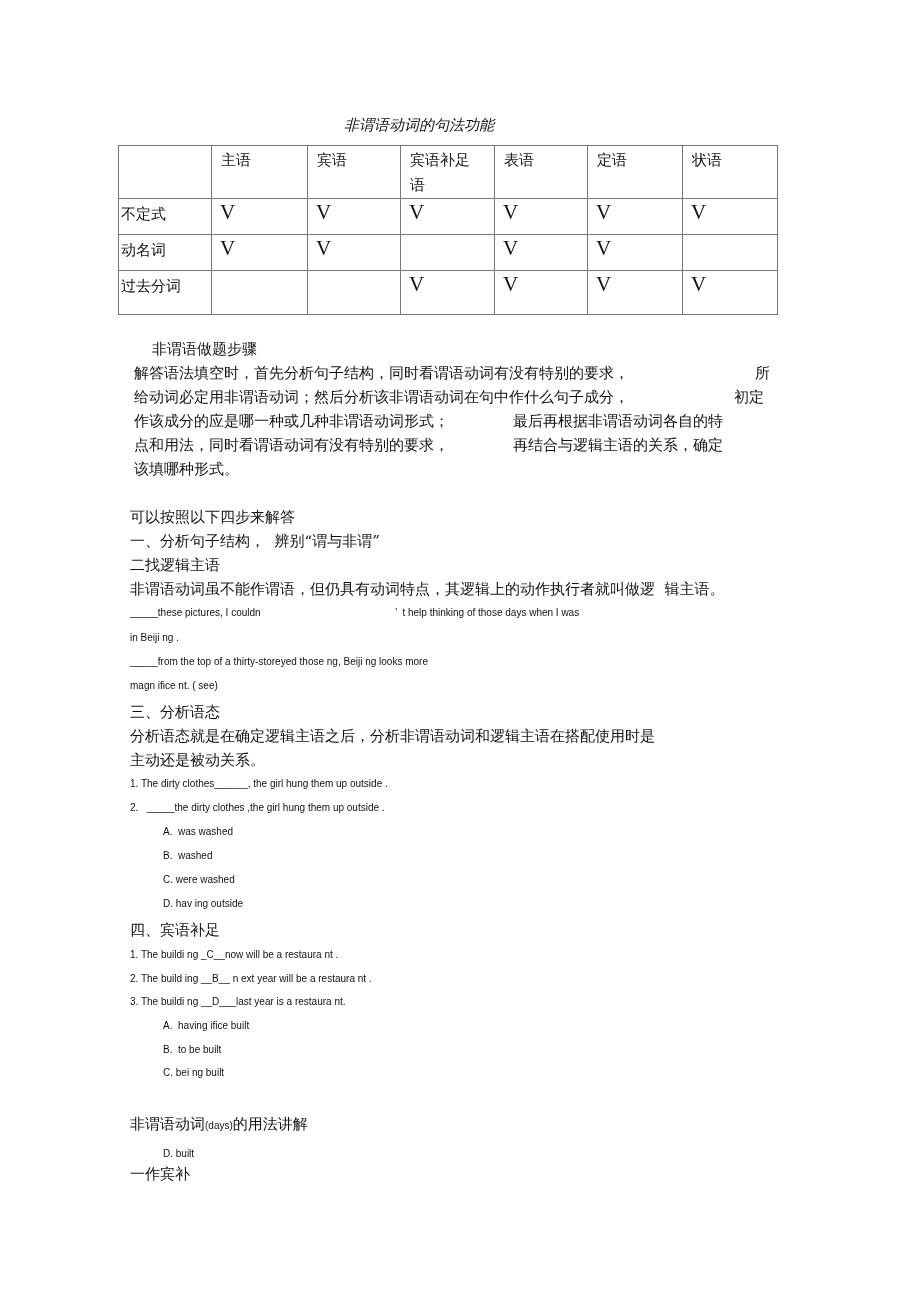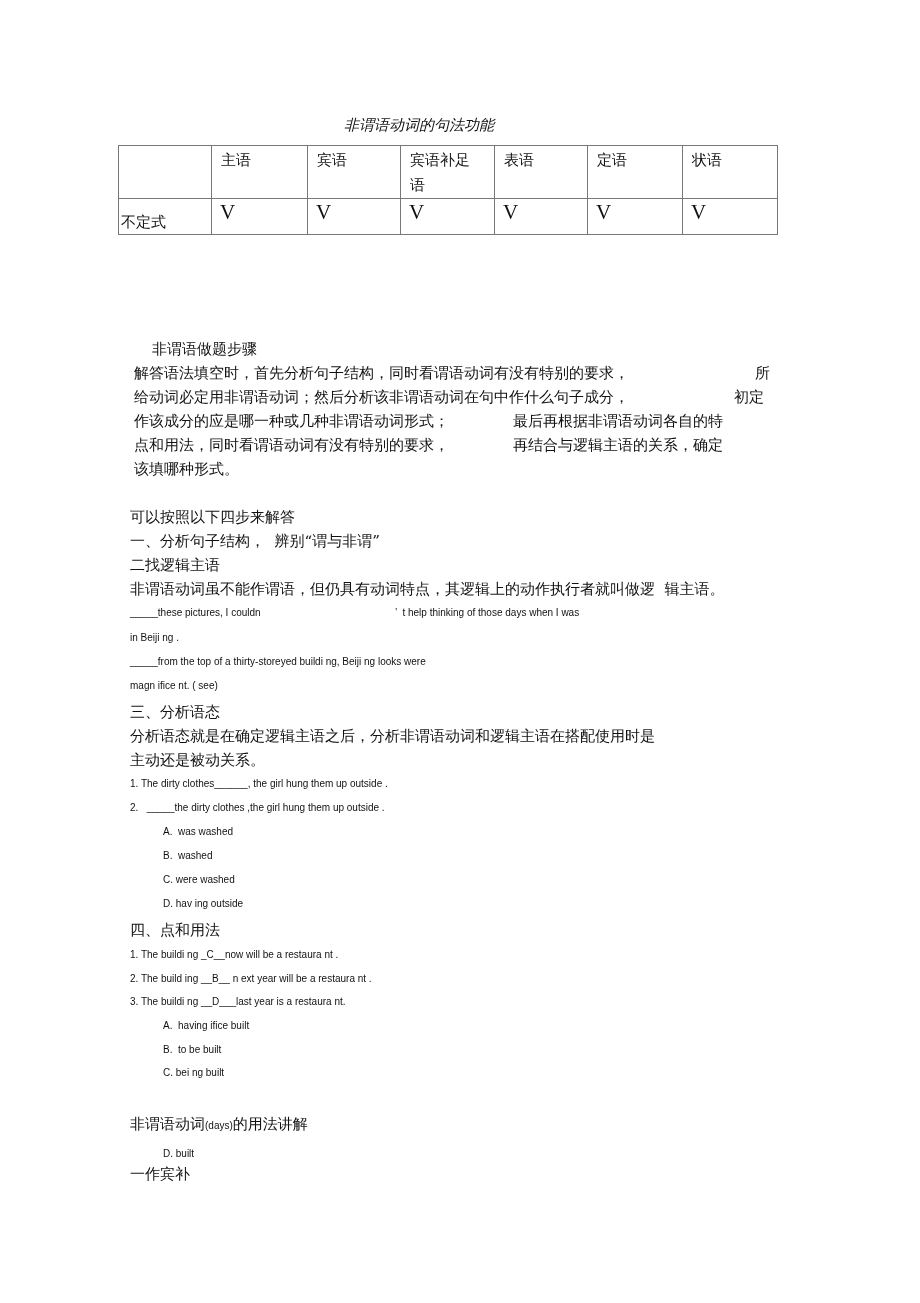--- a/index.html
+++ b/index.html
@@ -4,21 +4,21 @@
 <style>
   html, body { margin:0; padding:0; background:#ffffff; }
   body { width:920px; height:1303px; position:relative; overflow:hidden; color:#111; }
   .cn { font-family:"DejaVu Serif","Liberation Serif",serif; font-size:15px; }
   .en { font-family:Liberation Sans, sans-serif; font-size:10px; }
   .abs { position:absolute; white-space:pre;font-style:italic; }
   #table-title { left:344px; top:116px; }
   table { position:absolute; left:118px; top:137px; border-collapse:collapse; table-layout:fixed;margin-top:8px; }
   td { border:1px solid #777; vertical-align:top; padding:0 0 0 2px; box-sizing:border-box; }
   td.h { padding-left:9px; padding-top:2px; line-height:25px; }
-  td.rl { padding-top:14px; padding-left:2px; }
+  td.rl { padding-top:6px; padding-left:2px; }
   td .v { font-family:"Liberation Serif","DejaVu Serif",serif; font-size:21px; padding-left:6px; line-height:26px; }
   .p { position:absolute; white-space:pre; line-height:24px; }
 </style>
 </head>
 <body>
 
 <div class="abs cn" id="table-title">非谓语动词的句法功能</div>
 
 <table>
   <colgroup>
@@ -42,20 +42,38 @@
   </tr>
   <tr style="height:36px">
     <td class="rl cn">不定式</td>
     <td><span class="v">V</span></td>
     <td><span class="v">V</span></td>
     <td><span class="v">V</span></td>
     <td><span class="v">V</span></td>
     <td><span class="v">V</span></td>
     <td><span class="v">V</span></td>
   </tr>
+  <tr style="height:36px">
+    <td class="rl cn">动名词</td>
+    <td><span class="v">V</span></td>
+    <td><span class="v">V</span></td>
+    <td><span class="v"></span></td>
+    <td><span class="v">V</span></td>
+    <td><span class="v">V</span></td>
+    <td><span class="v"></span></td>
+  </tr>
+  <tr style="height:44px">
+    <td class="rl cn">过去分词</td>
+    <td><span class="v"></span></td>
+    <td><span class="v"></span></td>
+    <td><span class="v">V</span></td>
+    <td><span class="v">V</span></td>
+    <td><span class="v">V</span></td>
+    <td><span class="v">V</span></td>
+  </tr>
 </tbody>
   </table>
 
 <div class="p cn" style="left:152px;top:337px">非谓语做题步骤</div>
 <div class="p cn" style="left:134px;top:361px">解答语法填空时，首先分析句子结构，同时看谓语动词有没有特别的要求，</div>
 <div class="p cn" style="left:755px;top:361px">所</div>
 <div class="p cn" style="left:134px;top:385px">给动词必定用非谓语动词；然后分析该非谓语动词在句中作什么句子成分，</div>
 <div class="p cn" style="left:734px;top:385px">初定</div>
 <div class="p cn" style="left:134px;top:409px">作该成分的应是哪一种或几种非谓语动词形式；</div>
 <div class="p cn" style="left:513px;top:409px">最后再根据非谓语动词各自的特</div>
@@ -63,34 +81,34 @@
 <div class="p cn" style="left:513px;top:433px">再结合与逻辑主语的关系，确定</div>
 <div class="p cn" style="left:134px;top:457px">该填哪种形式。</div>
 
 <div class="p cn" style="left:130px;top:505px">可以按照以下四步来解答</div>
 <div class="p cn" style="left:130px;top:529px">一、分析句子结构，  辨别“谓与非谓”</div>
 <div class="p cn" style="left:130px;top:553px">二找逻辑主语</div>
 <div class="p cn" style="left:130px;top:577px">非谓语动词虽不能作谓语，但仍具有动词特点，其逻辑上的动作执行者就叫做逻  辑主语。</div>
 <div class="p en" style="left:130px;top:601px">_____these pictures, I couldn</div>
 <div class="p en" style="left:395px;top:601px">’  t help thinking of those days when I was</div>
 <div class="p en" style="left:130px;top:626px">in Beiji ng .</div>
-<div class="p en" style="left:130px;top:650px">_____from the top of a thirty-storeyed buildi ng, Beiji ng looks were</div>
+<div class="p en" style="left:130px;top:650px">_____from the top of a thirty-storeyed those ng, Beiji ng looks more</div>
 <div class="p en" style="left:130px;top:674px">magn ifice nt. ( see)</div>
 
 <div class="p cn" style="left:130px;top:700px">三、分析语态</div>
 <div class="p cn" style="left:130px;top:724px">分析语态就是在确定逻辑主语之后，分析非谓语动词和逻辑主语在搭配使用时是</div>
 <div class="p cn" style="left:130px;top:748px">主动还是被动关系。</div>
 <div class="p en" style="left:130px;top:772px">1. The dirty clothes______, the girl hung them up outside .</div>
 <div class="p en" style="left:130px;top:796px">2.   _____the dirty clothes ,the girl hung them up outside .</div>
 <div class="p en" style="left:163px;top:820px">A.  was washed</div>
 <div class="p en" style="left:163px;top:844px">B.  washed</div>
 <div class="p en" style="left:163px;top:868px">C. were washed</div>
 <div class="p en" style="left:163px;top:892px">D. hav ing outside</div>
 
-<div class="p cn" style="left:130px;top:918px">四、点和用法</div>
+<div class="p cn" style="left:130px;top:918px">四、宾语补足</div>
 <div class="p en" style="left:130px;top:943px">1. The buildi ng _C__now will be a restaura nt .</div>
 <div class="p en" style="left:130px;top:967px">2. The build ing __B__ n ext year will be a restaura nt .</div>
 <div class="p en" style="left:130px;top:990px">3. The buildi ng __D___last year is a restaura nt.</div>
 <div class="p en" style="left:163px;top:1014px">A.  having ifice built</div>
 <div class="p en" style="left:163px;top:1038px">B.  to be built</div>
 <div class="p en" style="left:163px;top:1061px">C. bei ng built</div>
 <div class="p en" style="left:163px;top:1142px">D. built</div>
 
 <div class="p" style="left:130px;top:1112px"><span class="cn">非谓语动词</span><span class="en">(days)</span><span class="cn">的用法讲解</span></div>
 <div class="p cn" style="left:130px;top:1162px">一作宾补</div>

